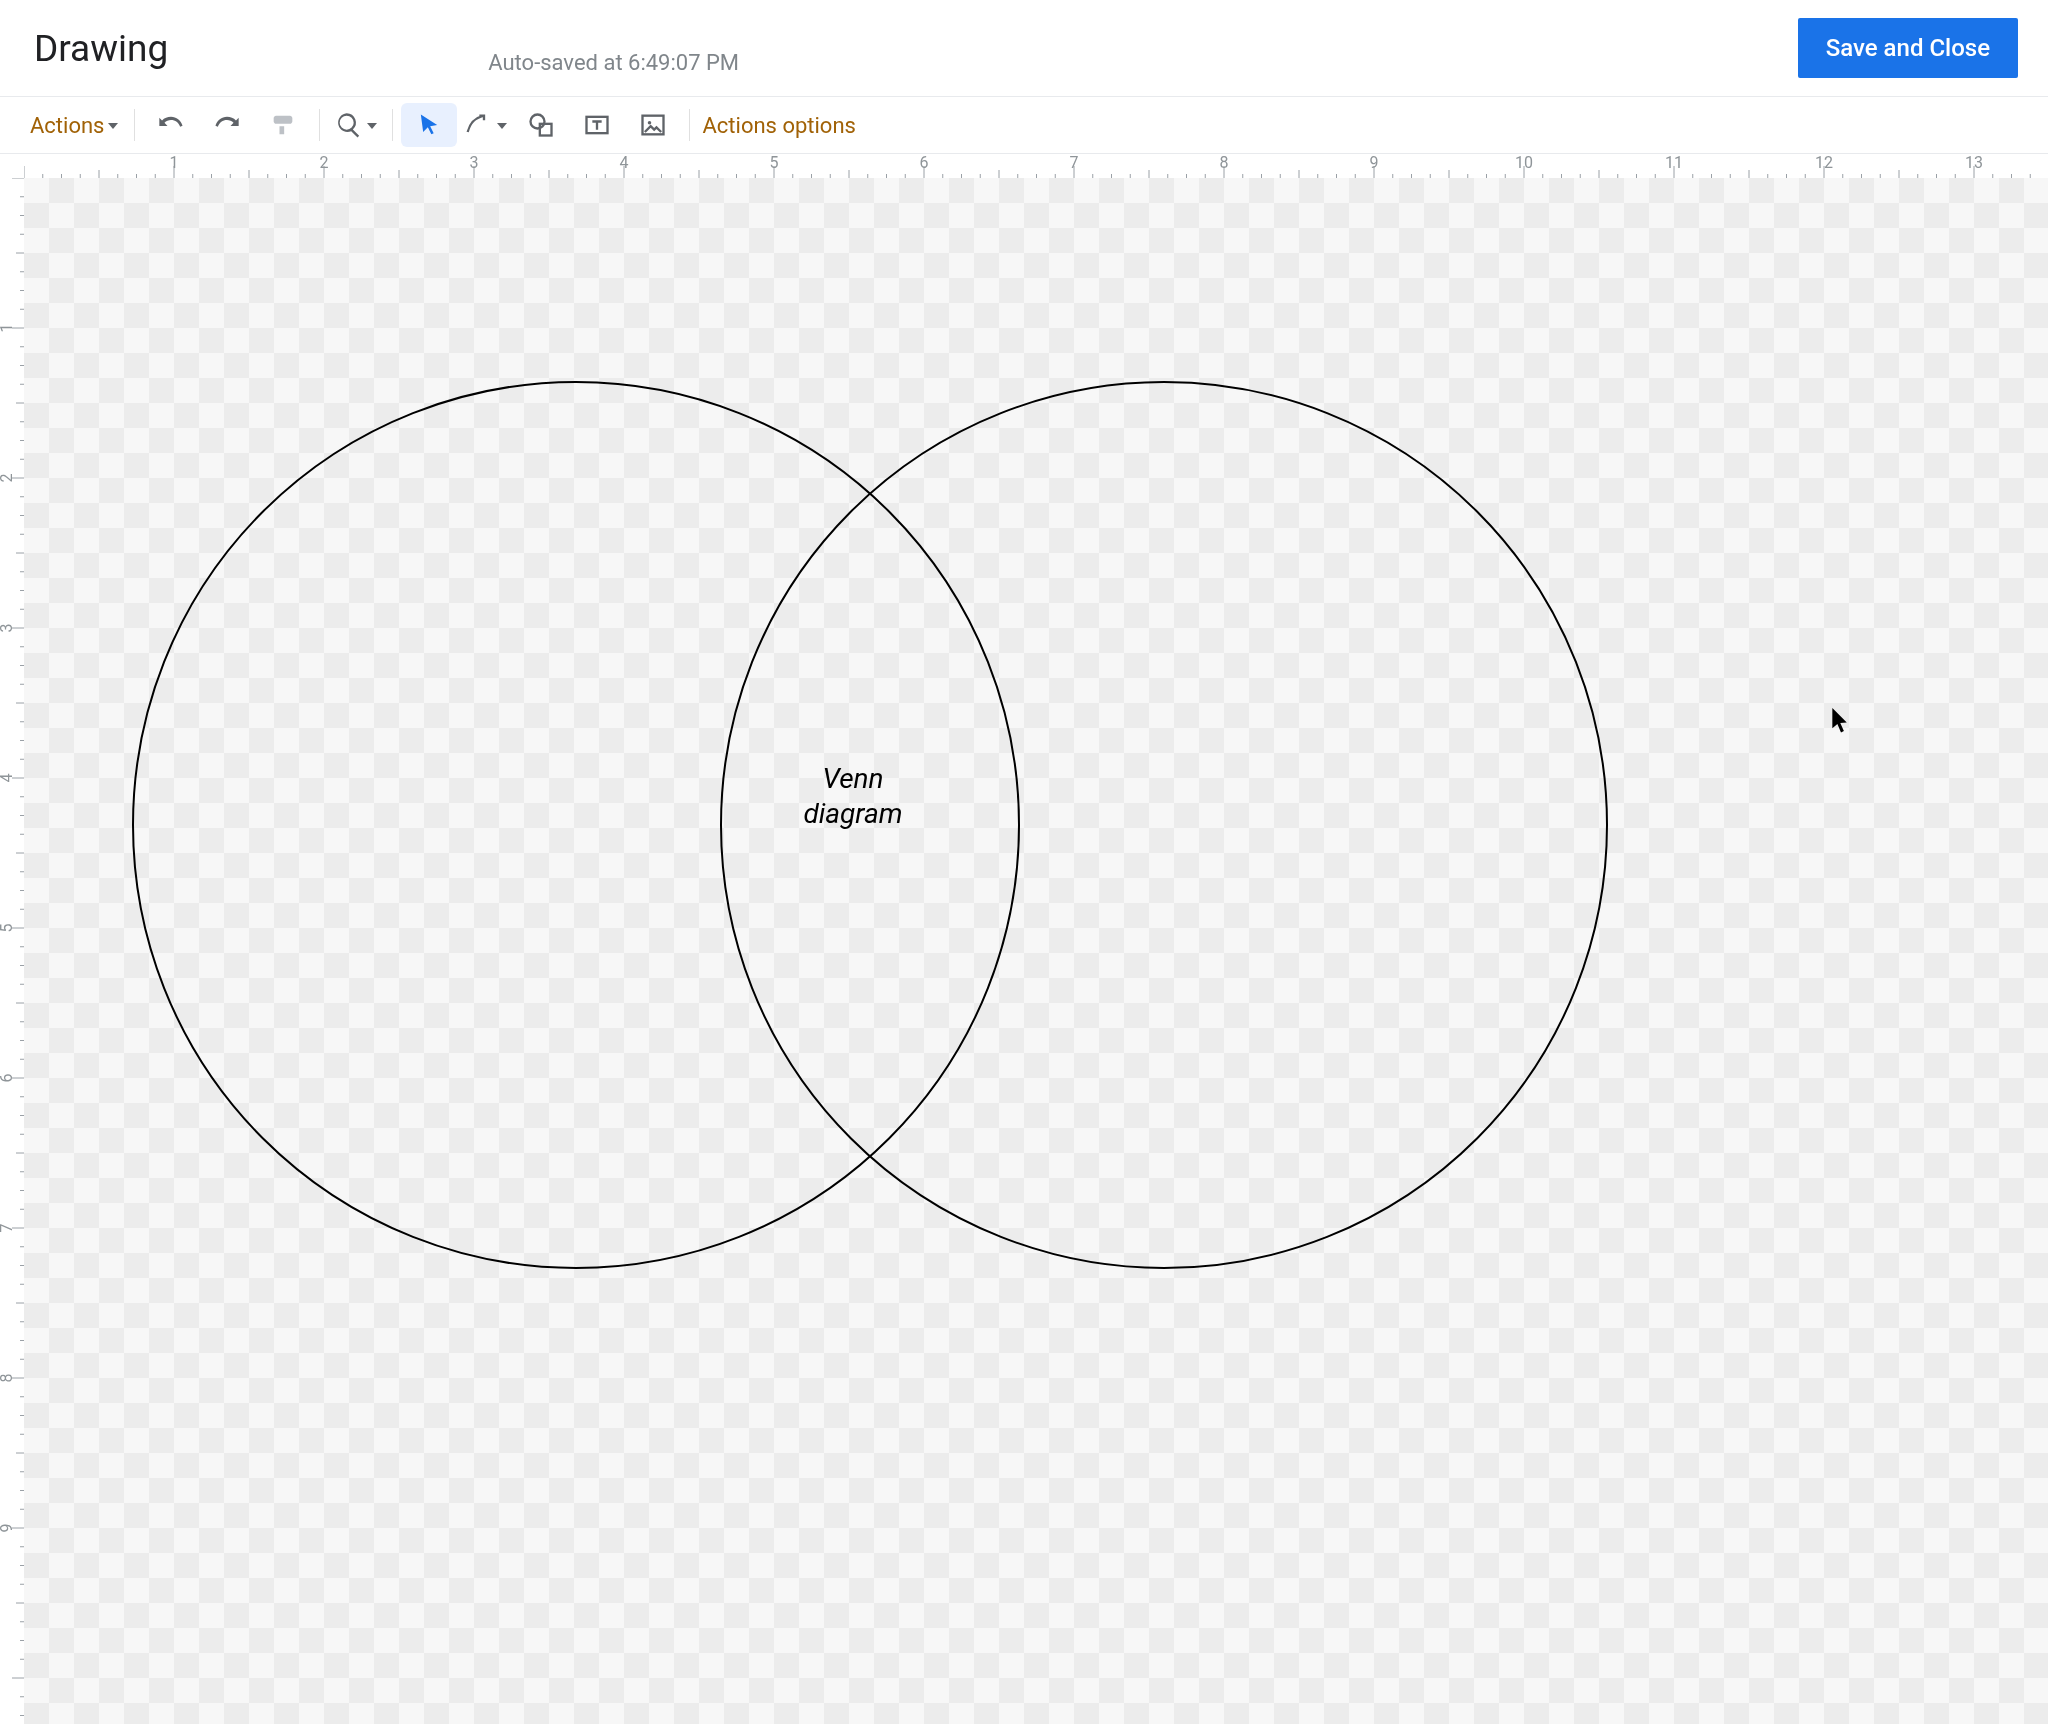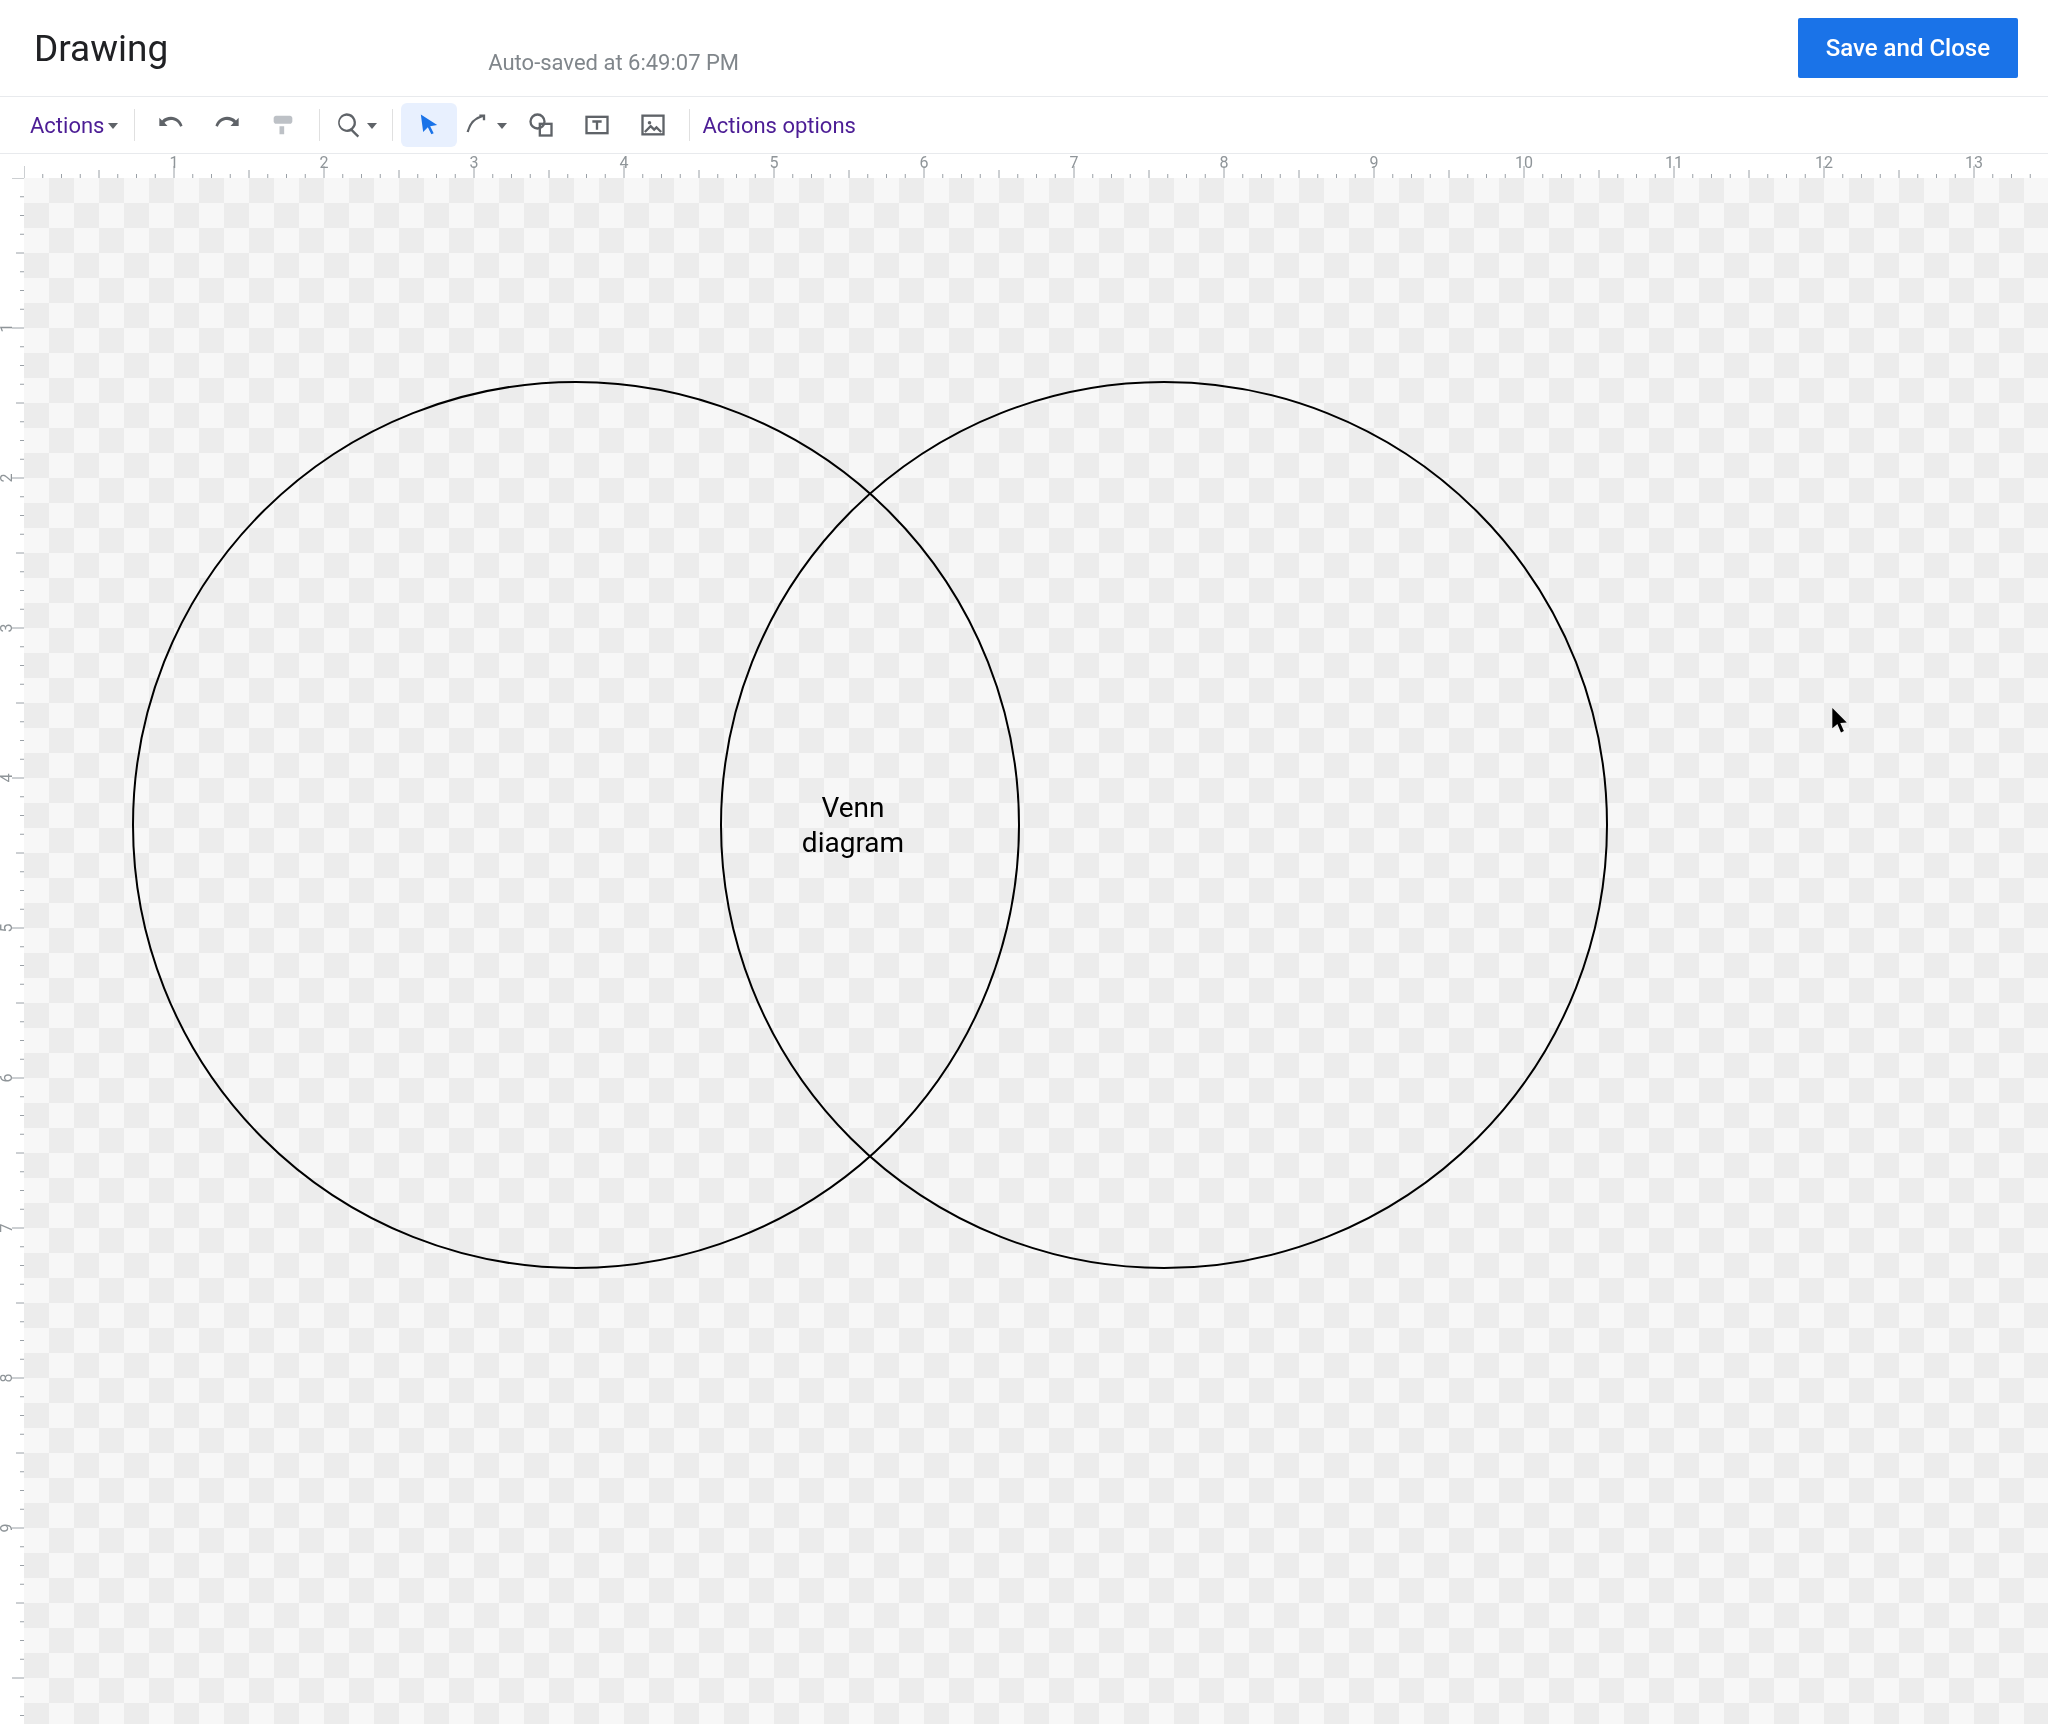--- a/index.html
+++ b/index.html
@@ -65,21 +65,21 @@
     min-width: 44px;
     padding: 0 6px;
     border-radius: 6px;
     color: #5f6368;
     cursor: pointer;
   }
   .tb-btn.active { background: #e8f0fe; color: #1a73e8; }
   .tb-btn.disabled { color: #bdc1c6; cursor: default; }
   .tb-text {
     font-size: 22px;
-    color: #4c1d95;
+    color: #a16207;
     display: inline-flex;
     align-items: center;
     height: 44px;
     padding: 0 8px 0 4px;
     cursor: pointer;
   }
   .caret {
     width: 0; height: 0;
     border-left: 5px solid transparent;
     border-right: 5px solid transparent;
@@ -461,20 +461,20 @@
           <text x="12" y="1200" text-anchor="middle" fill="#8f9599" font-size="16" transform="rotate(-90 12 1200)">8</text>
           <text x="12" y="1350" text-anchor="middle" fill="#8f9599" font-size="16" transform="rotate(-90 12 1350)">9</text>
         </svg>
     </div>
     <div class="canvas-wrap">
       <div class="canvas"></div>
       <svg class="drawing-svg" id="drawing-svg" width="2024" height="1600">
           <circle cx="552" cy="647" r="443" fill="none" stroke="#000" stroke-width="2"></circle>
           <circle cx="1140" cy="647" r="443" fill="none" stroke="#000" stroke-width="2"></circle>
         </svg>
-      <div class="venn-label" id="venn-label" style="left: 829px; top: 647px;">Venn
+      <div class="venn-label" id="venn-label" style="left: 829px; top: 618px; font-style: italic;">Venn
 diagram</div>
       <svg class="cursor-img" id="pointer" viewBox="0 0 12 18" style="left: 1808px; top: 530px;">
         <path d="M0 0 L0 14 L3.5 11 L6 17 L8 16 L5.5 10.3 L10 10 Z" fill="#000"></path>
       </svg>
     </div>
   </div>
 </div>
 
 </body></html>

